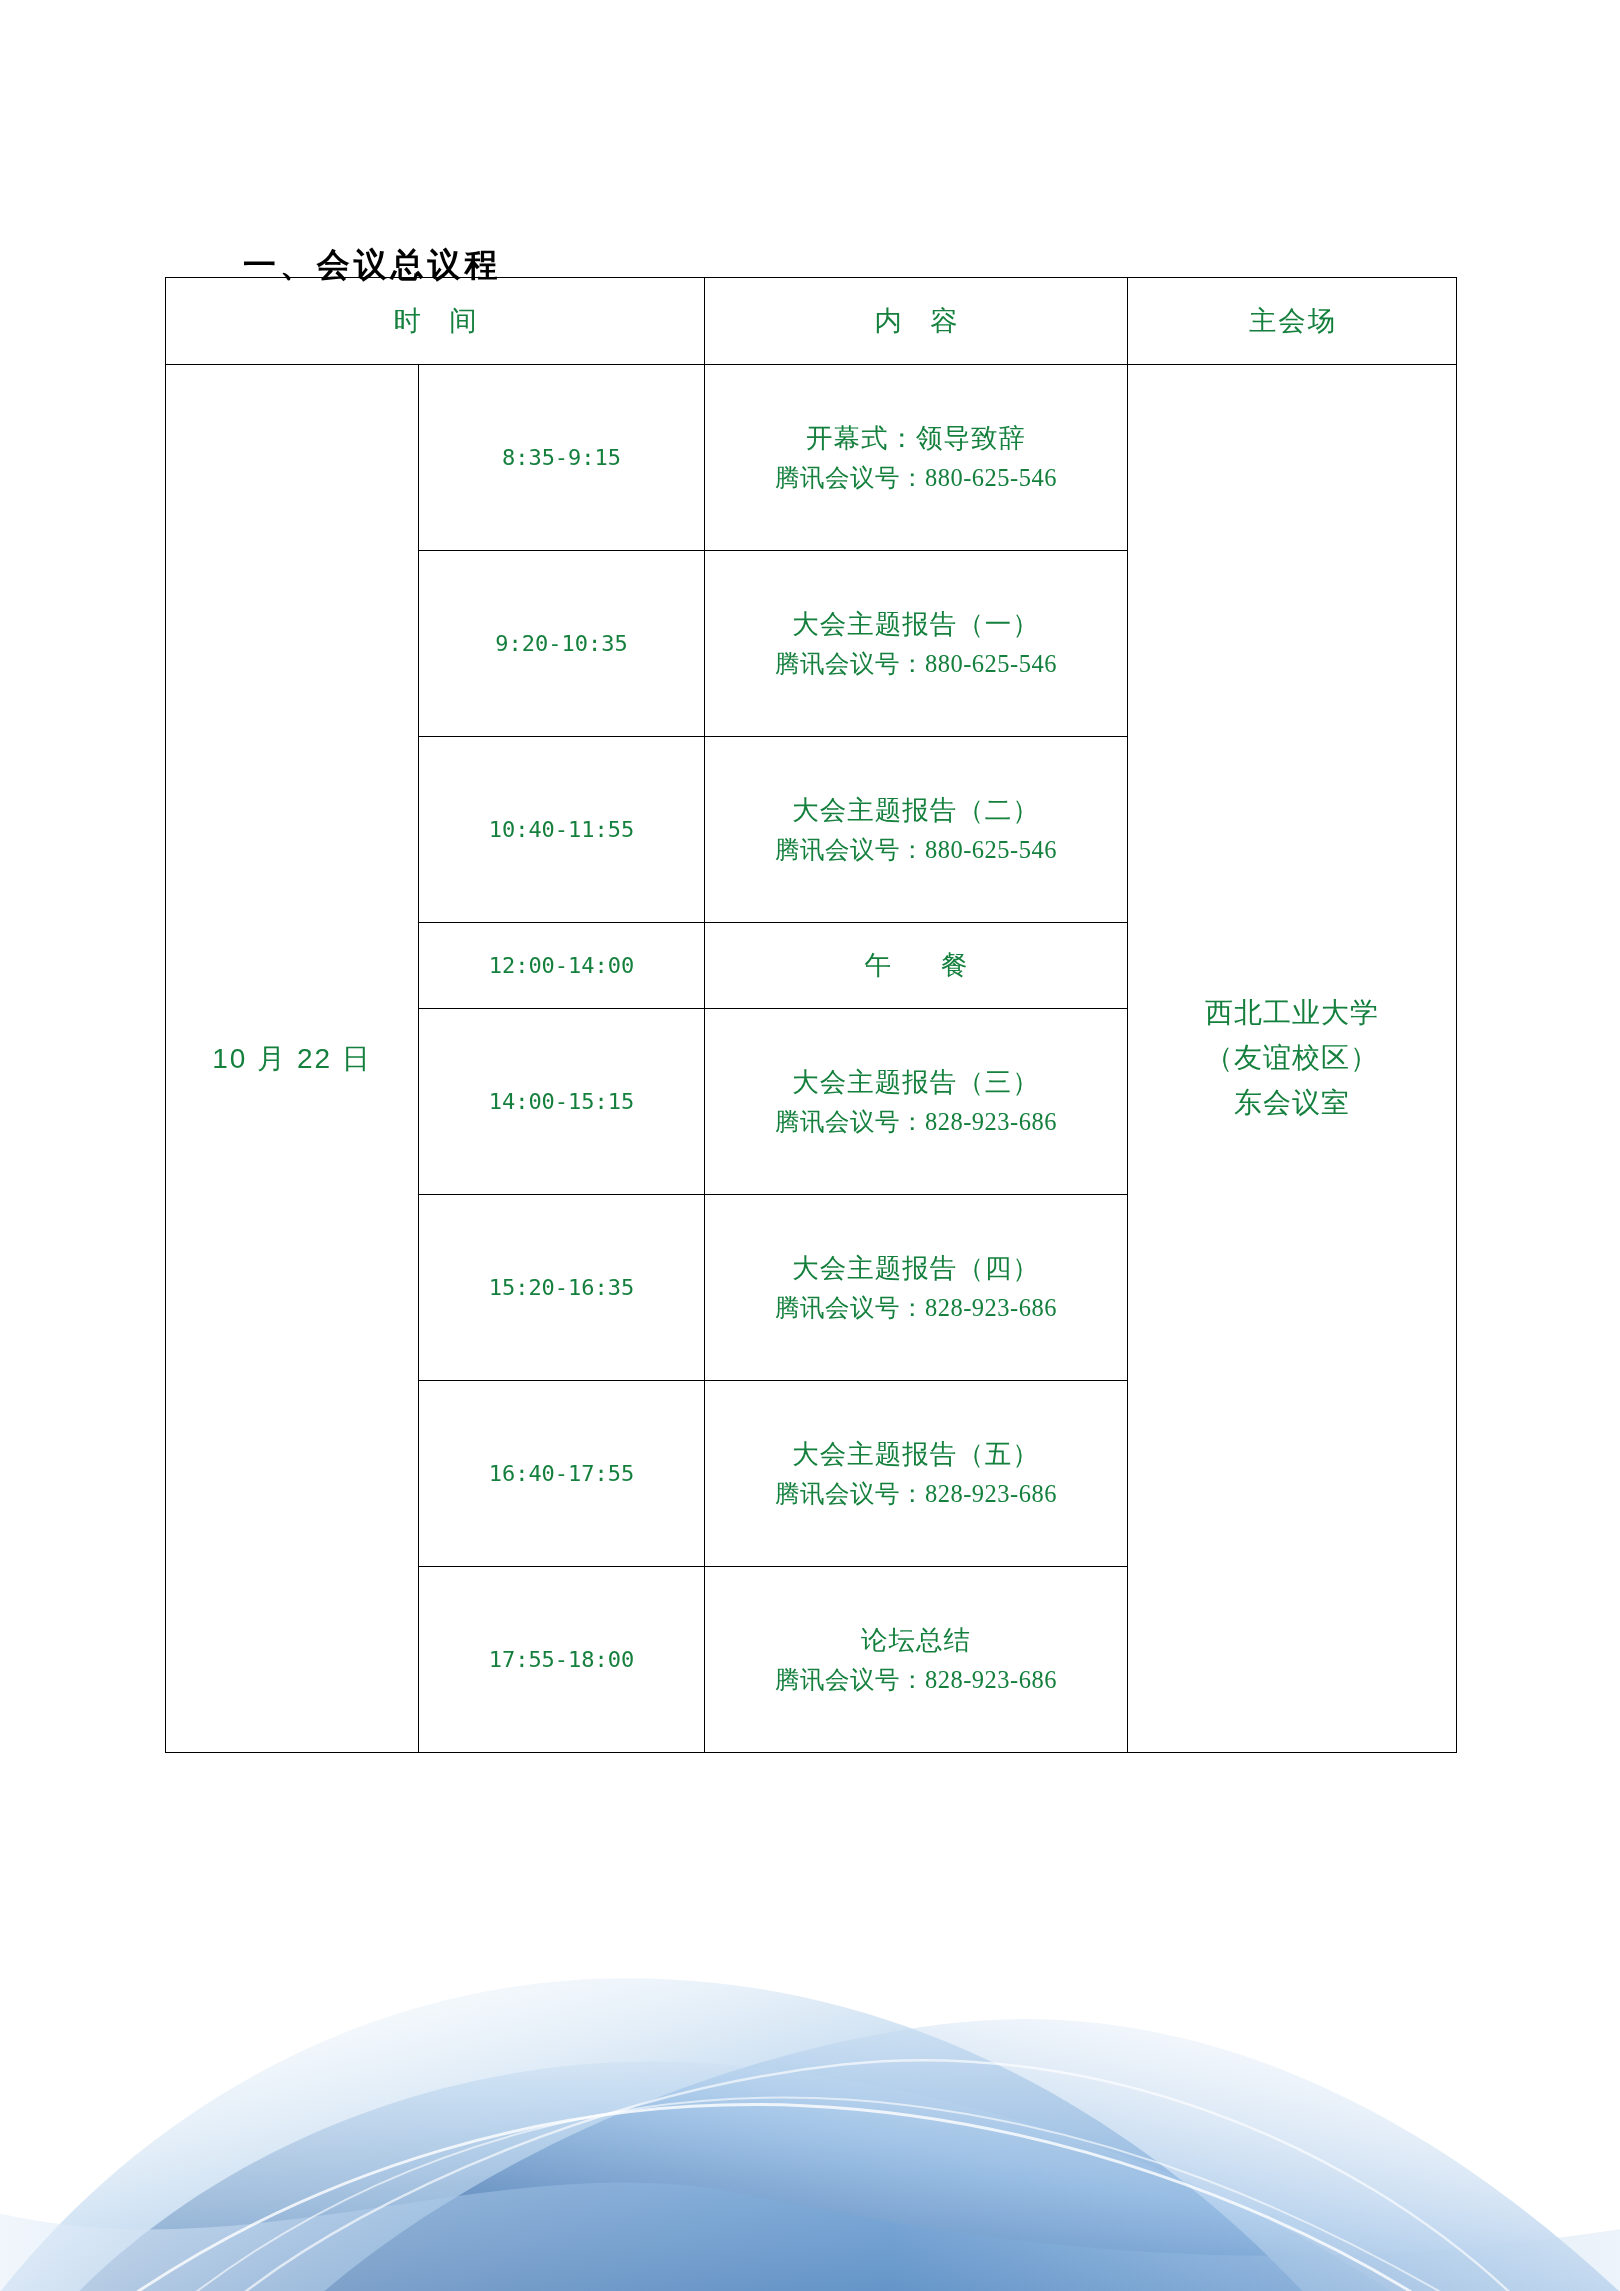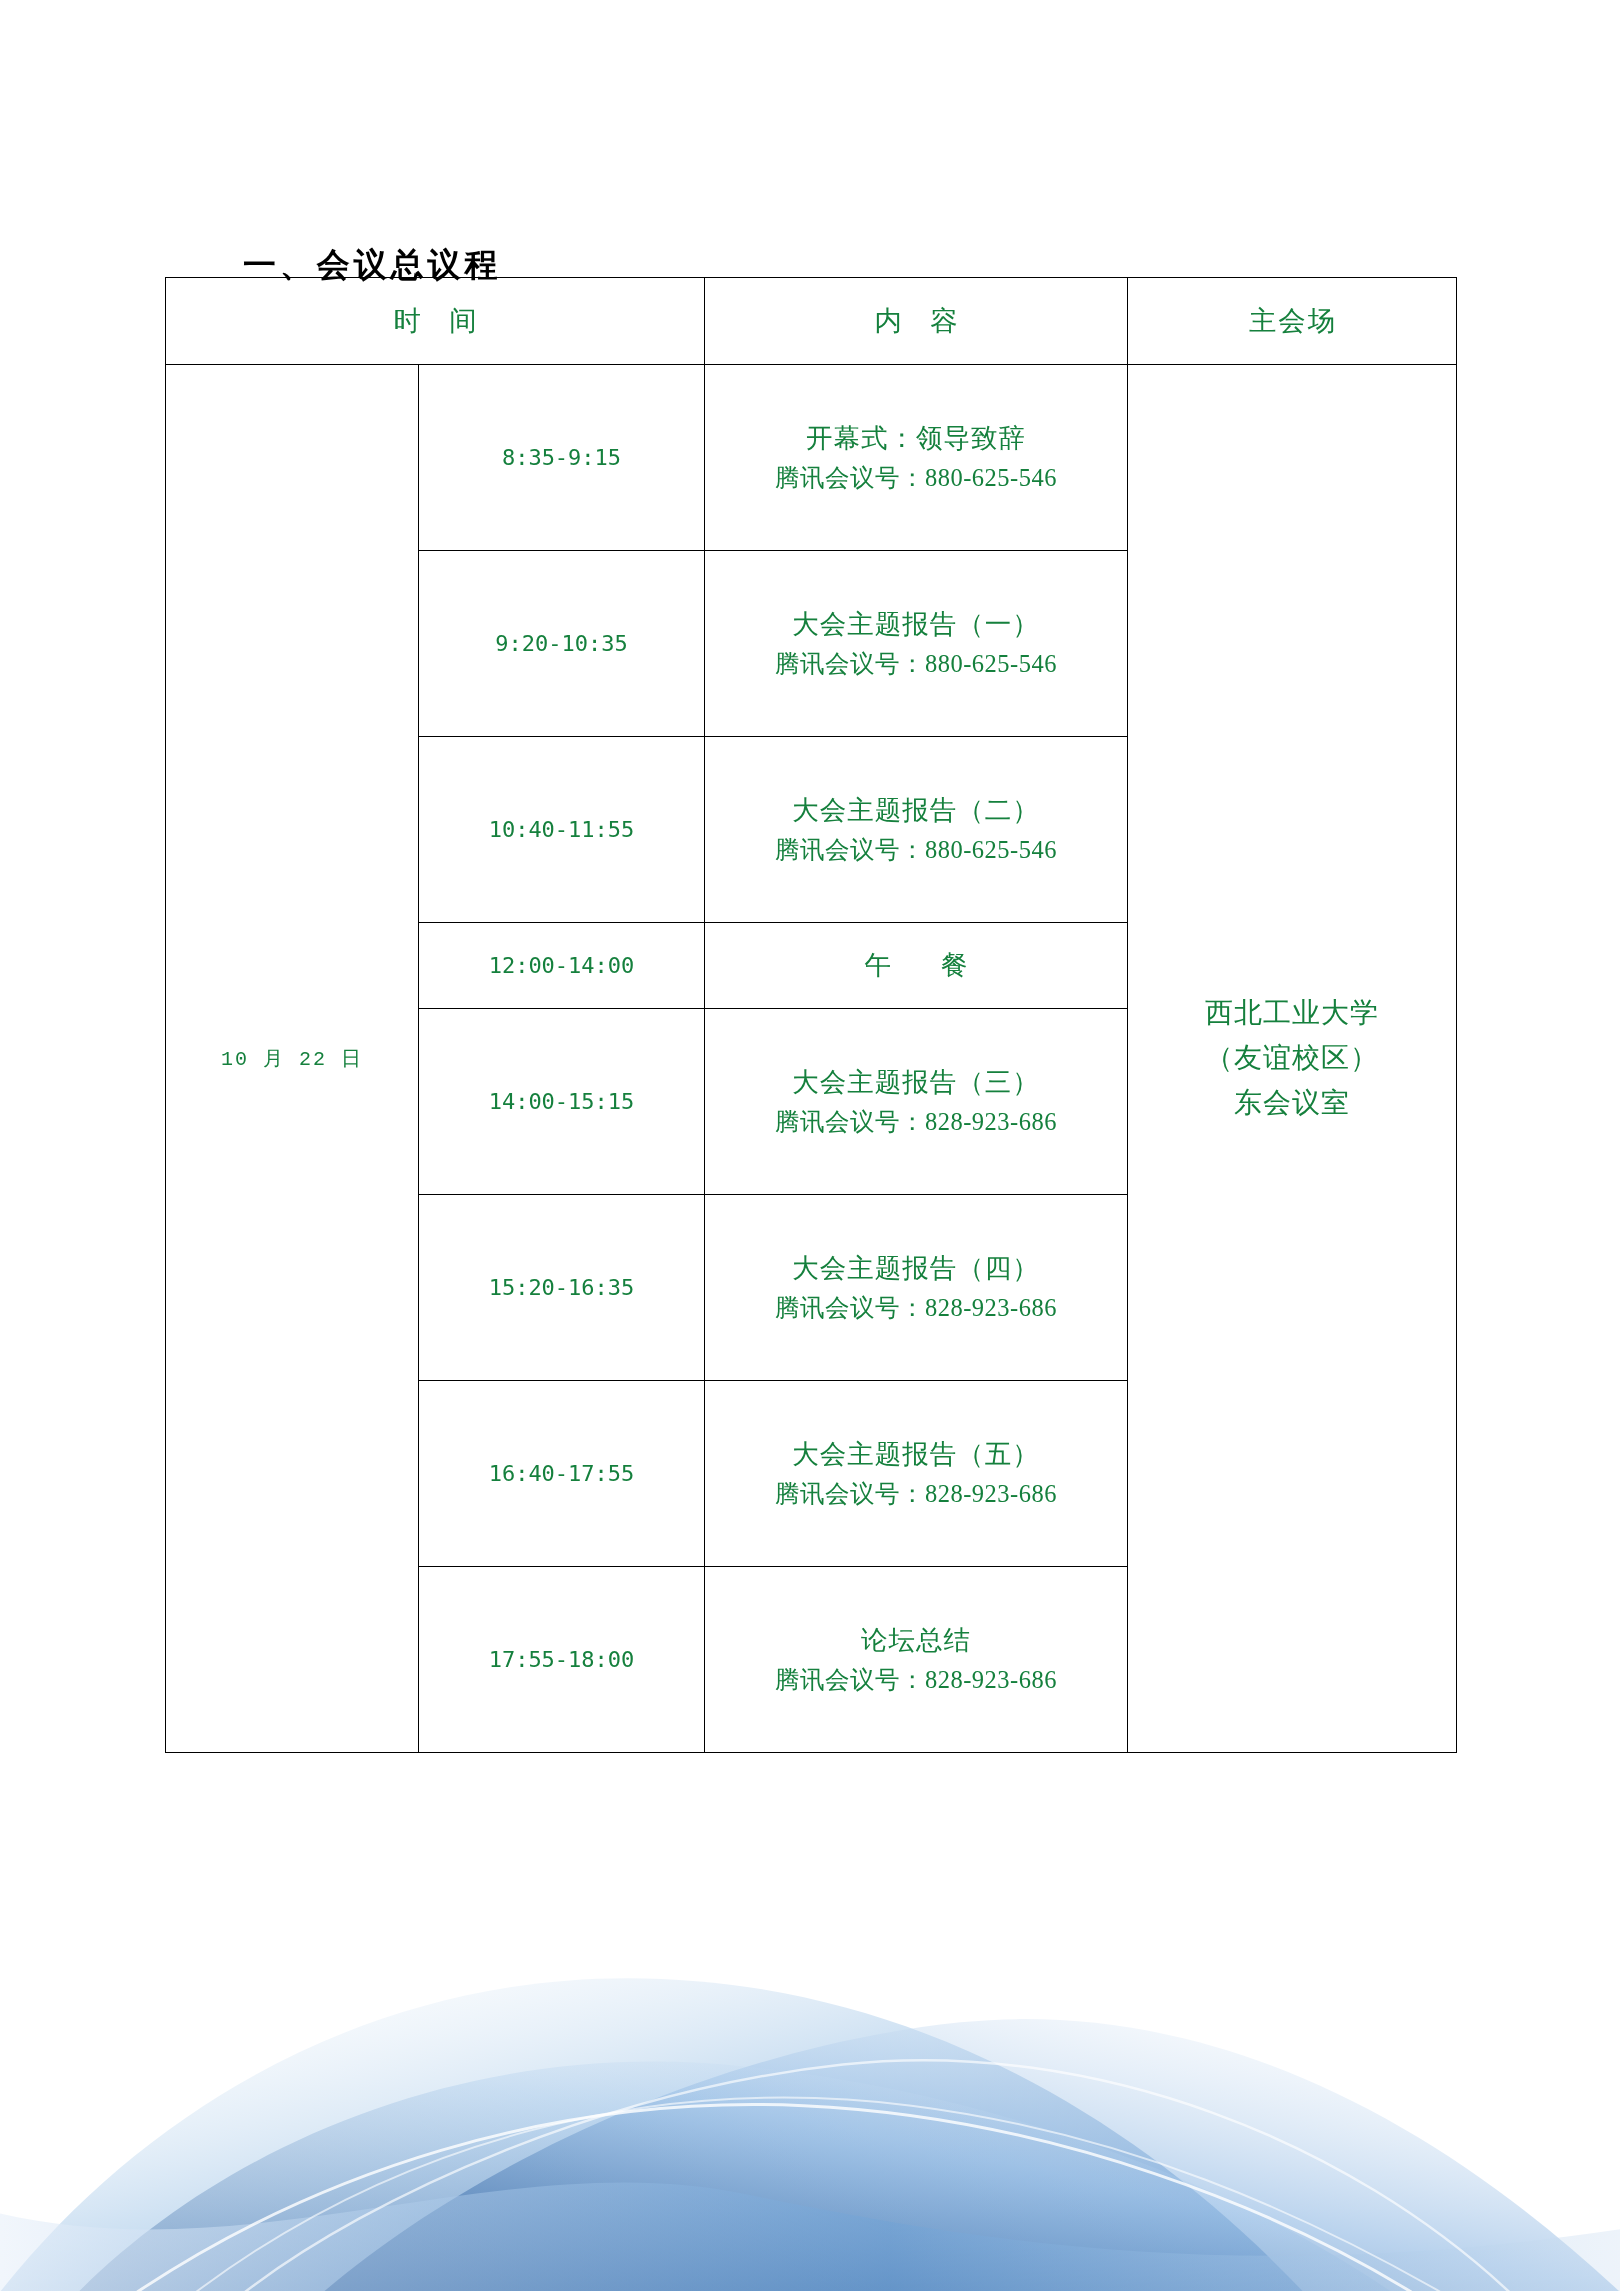--- a/index.html
+++ b/index.html
@@ -65,22 +65,22 @@
     font-weight: normal;
     letter-spacing: 9.8px;
     text-indent: 9.8px;
   }
   .head-cell.venue {
     letter-spacing: 2px;
     text-indent: 2px;
   }
 
   .date-cell {
-    font-size: 20px;
-    font-family: Liberation Mono, monospace;
+    font-size: 28px;
+    font-family: Liberation Sans, sans-serif;
     letter-spacing: 2px;
   }
 
   .time-cell {
     font-family: "DejaVu Sans Mono", monospace;
     font-size: 22px;
     letter-spacing: 0px;
   }
 
   .content-cell {

